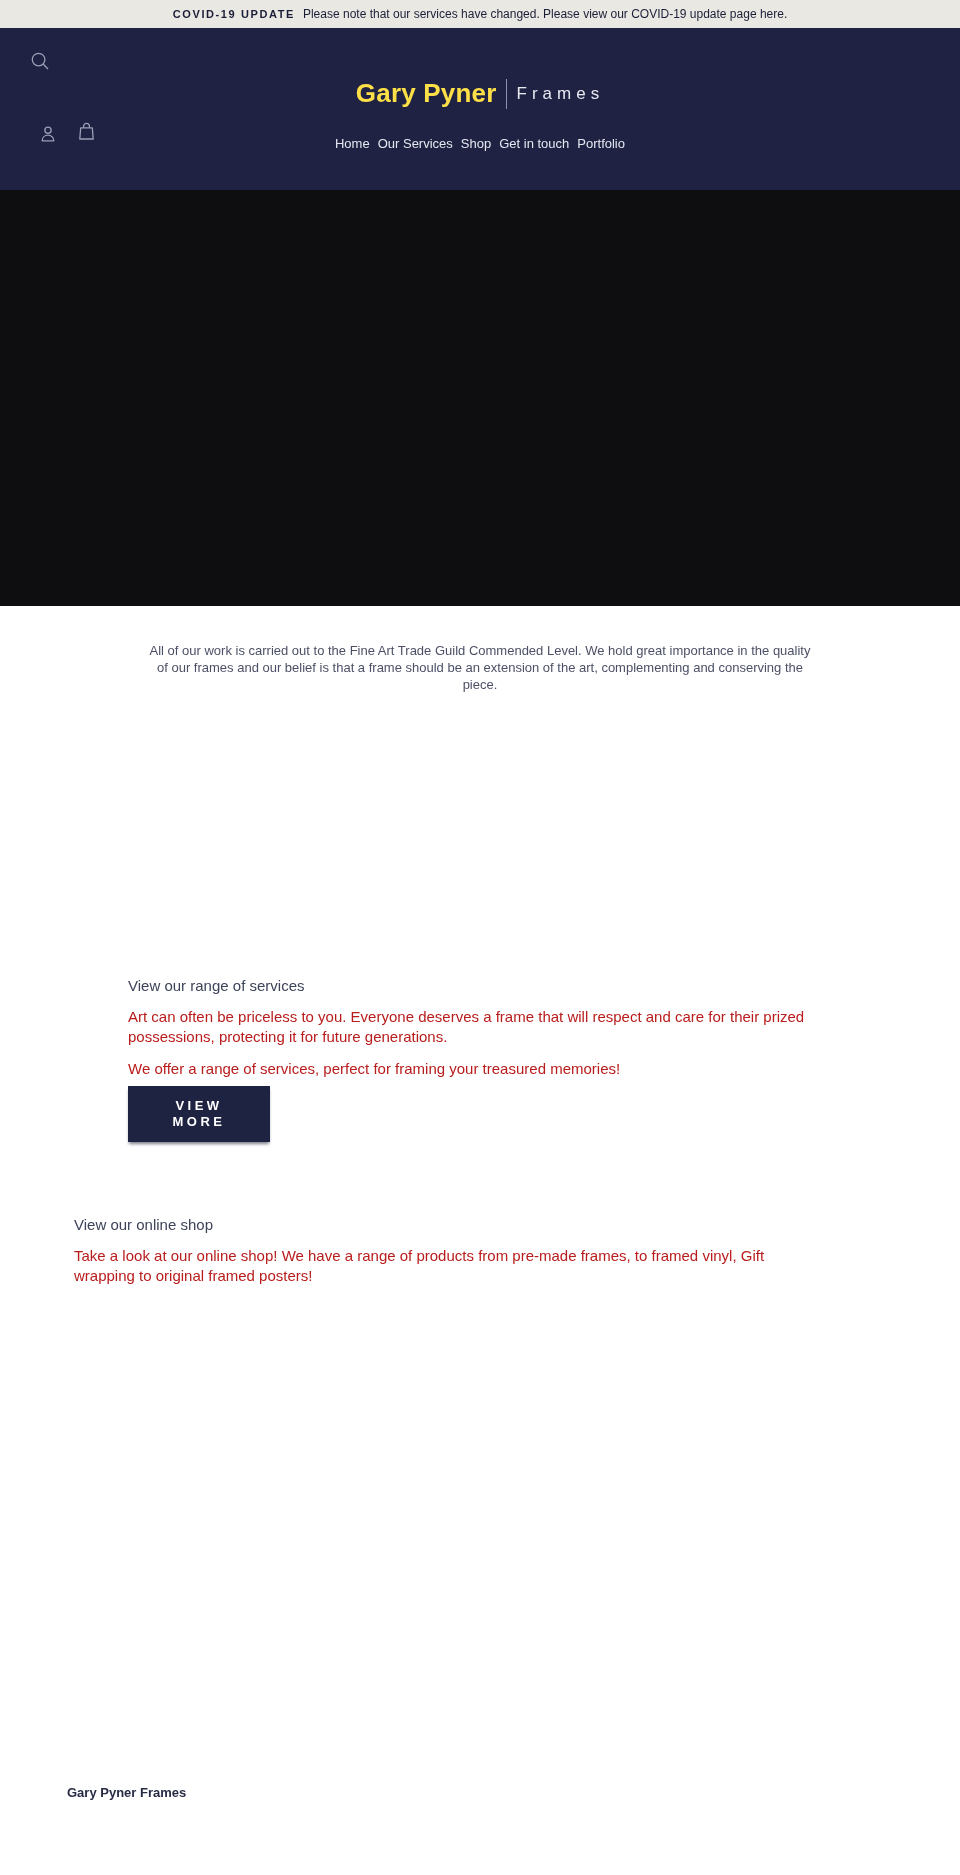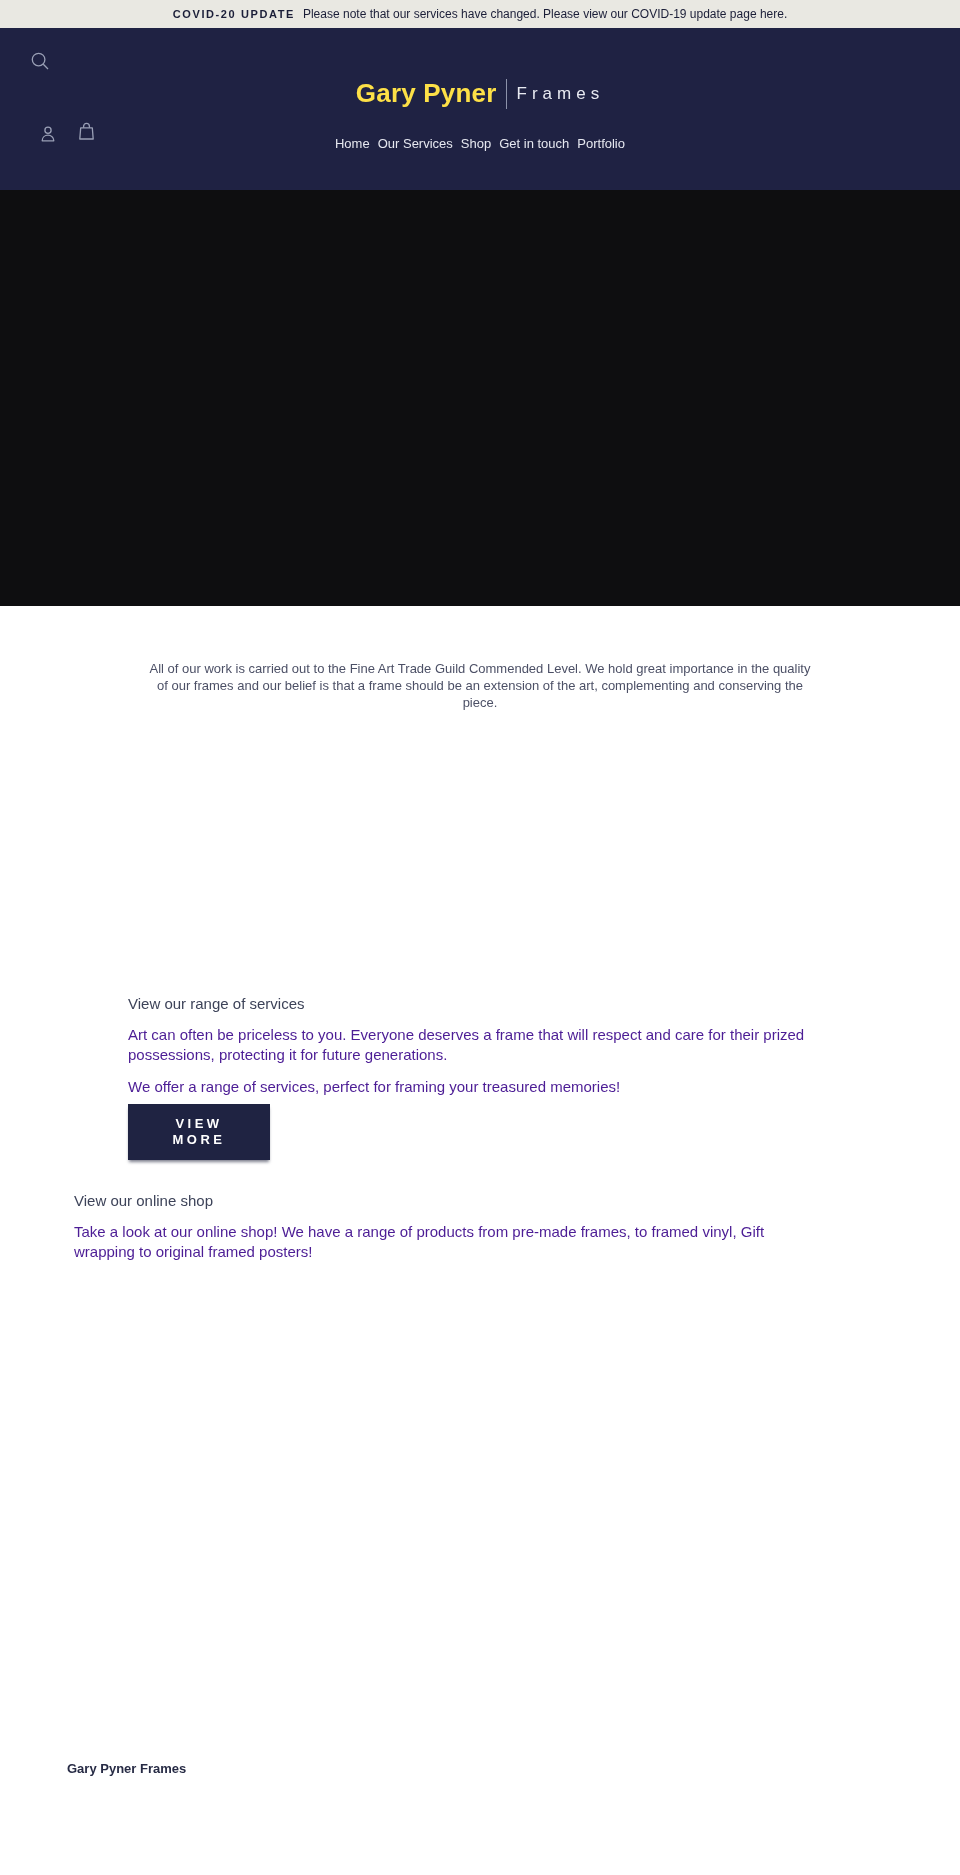--- a/index.html
+++ b/index.html
@@ -23,48 +23,48 @@
   .logo-name { font-size:26px; font-weight:bold; color:#fde047; letter-spacing:0.2px; }
   .logo-divider { width:1px; height:30px; background:#8c92aa; margin:0 10px 0 9px; }
   .logo-suffix { font-size:17px; font-weight:400; color:#e8eaf2; letter-spacing:5px; }
   .main-nav { display:flex; justify-content:center; gap:8px; margin-top:27px; }
   .main-nav a { font-size:13px; color:#e6e8f0; text-decoration:none; cursor:pointer; }
 
   
   .hero { height:416px; background:#0e0e10; }
 
   
-  .intro { padding-top:54px; max-width:672px; margin:0 auto; text-align:center;
+  .intro { padding-top:36px; max-width:672px; margin:0 auto; text-align:center;
            font-size:13px; line-height:17px; color:#4c5066; }
 
   .spacer-1 { height:284px; }
 
   
   section h2 { font-size:15px; font-weight:400; color:#3d4359; margin:0 0 13px 0; }
-  section p  { font-size:15px; line-height:20px; color:#4c1d95; }
+  section p  { font-size:15px; line-height:20px; color:#b91c1c; }
   .services { margin-left:128px; width:700px; }
   .services p + p { margin-top:12px; }
-  .shop { margin-left:74px; width:755px; margin-top:32px; }
+  .shop { margin-left:74px; width:755px; margin-top:74px; }
   .cta { margin-top:7px; width:142px; height:56px; background:#1f2342; border:none; cursor:pointer;
          display:flex; align-items:center; justify-content:center;
          box-shadow:0 3px 3px -1px rgba(20,24,50,0.55); }
   .cta span { display:block; width:96px; text-align:center; color:#ffffff; font-size:13px;
               font-weight:bold; letter-spacing:3.5px; line-height:16px; }
 
   
   footer { margin-left:67px; margin-top:499px; }
   .footer-title { font-size:13px; font-weight:bold; color:#272b45; line-height:16px; }
 </style>
 </head>
 <body>
 
 <div class="page">
 
   <div class="announcement">
-    <span class="ann-label">COVID-20 UPDATE</span>
+    <span class="ann-label">COVID-19 UPDATE</span>
     <a class="ann-link">Please note that our services have changed. Please view our COVID-19 update page here.</a>
   </div>
 
   <header class="site-header">
     <button class="icon-btn search-btn">
       <span>
         <svg width="20" height="20" viewBox="0 0 20 20">
           <circle cx="8.6" cy="8.6" r="6.3"></circle>
           <line x1="13.3" y1="13.3" x2="18" y2="18"></line>
         </svg>

